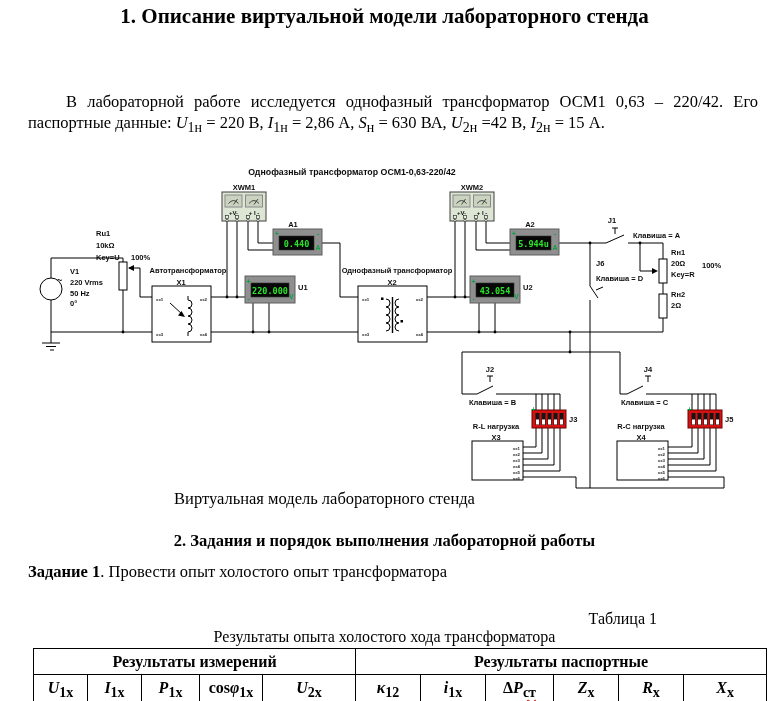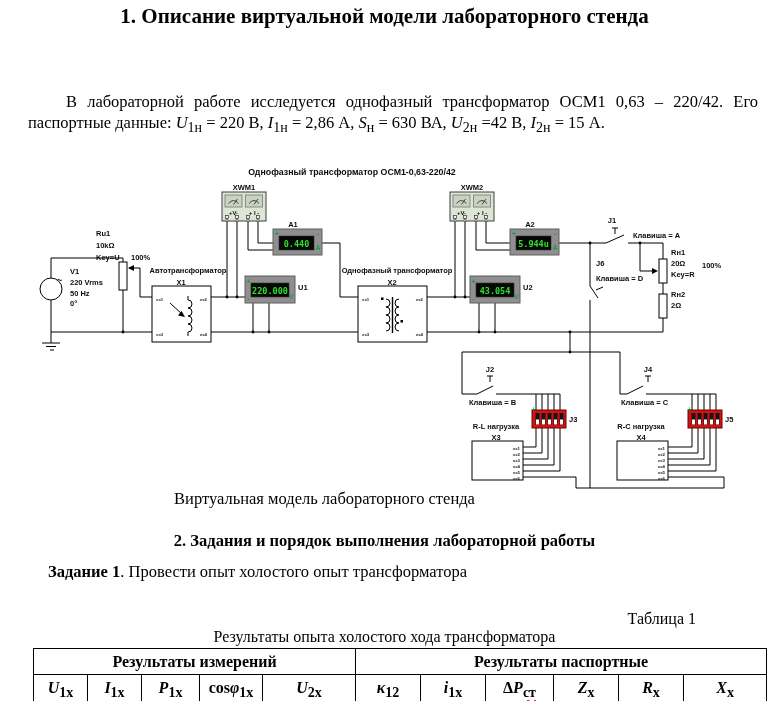--- a/index.html
+++ b/index.html
@@ -9,22 +9,22 @@
     font-family:"Liberation Serif",serif;
   }
   .abs{position:absolute;}
   .doc-title{top:6px;left:0;width:769px;text-align:center;font-weight:bold;font-size:21px;line-height:21px;}
   .para{top:92px;left:28px;width:730px;font-size:16.5px;line-height:20.5px;text-align:justify;text-indent:38px;}
   .para em, .cellvar em{font-style:italic;}
   sub{font-size:14px;font-style:normal;line-height:0;margin-top:24px;}
   .fig-caption{top:489px;left:0;width:649px;text-align:center;font-size:16.5px;}
   .section2{top:531px;left:0;width:769px;text-align:center;font-weight:bold;font-size:16.5px;}
   .task{top:562px;left:28px;width:730px;font-size:16.5px;}
-  .task b{font-weight:bold;margin-left:20px;}
-  .table-label{top:610px;left:0;width:769px;text-align:right;padding-right:73px;box-sizing:border-box;font-size:16px;}
+  .task b{font-weight:bold;}
+  .table-label{top:610px;left:0;width:769px;text-align:right;padding-right:112px;box-sizing:border-box;font-size:16px;}
   .table-caption{top:628px;left:0;width:769px;text-align:center;font-size:16px;}
   table.results{
     position:absolute;top:648px;left:33px;width:733px;
     border-collapse:collapse;table-layout:fixed;
     font-size:16px;
   }
   table.results th, table.results td{
     border:1px solid #000;text-align:center;vertical-align:middle;
     font-weight:bold;padding:0;
   }

